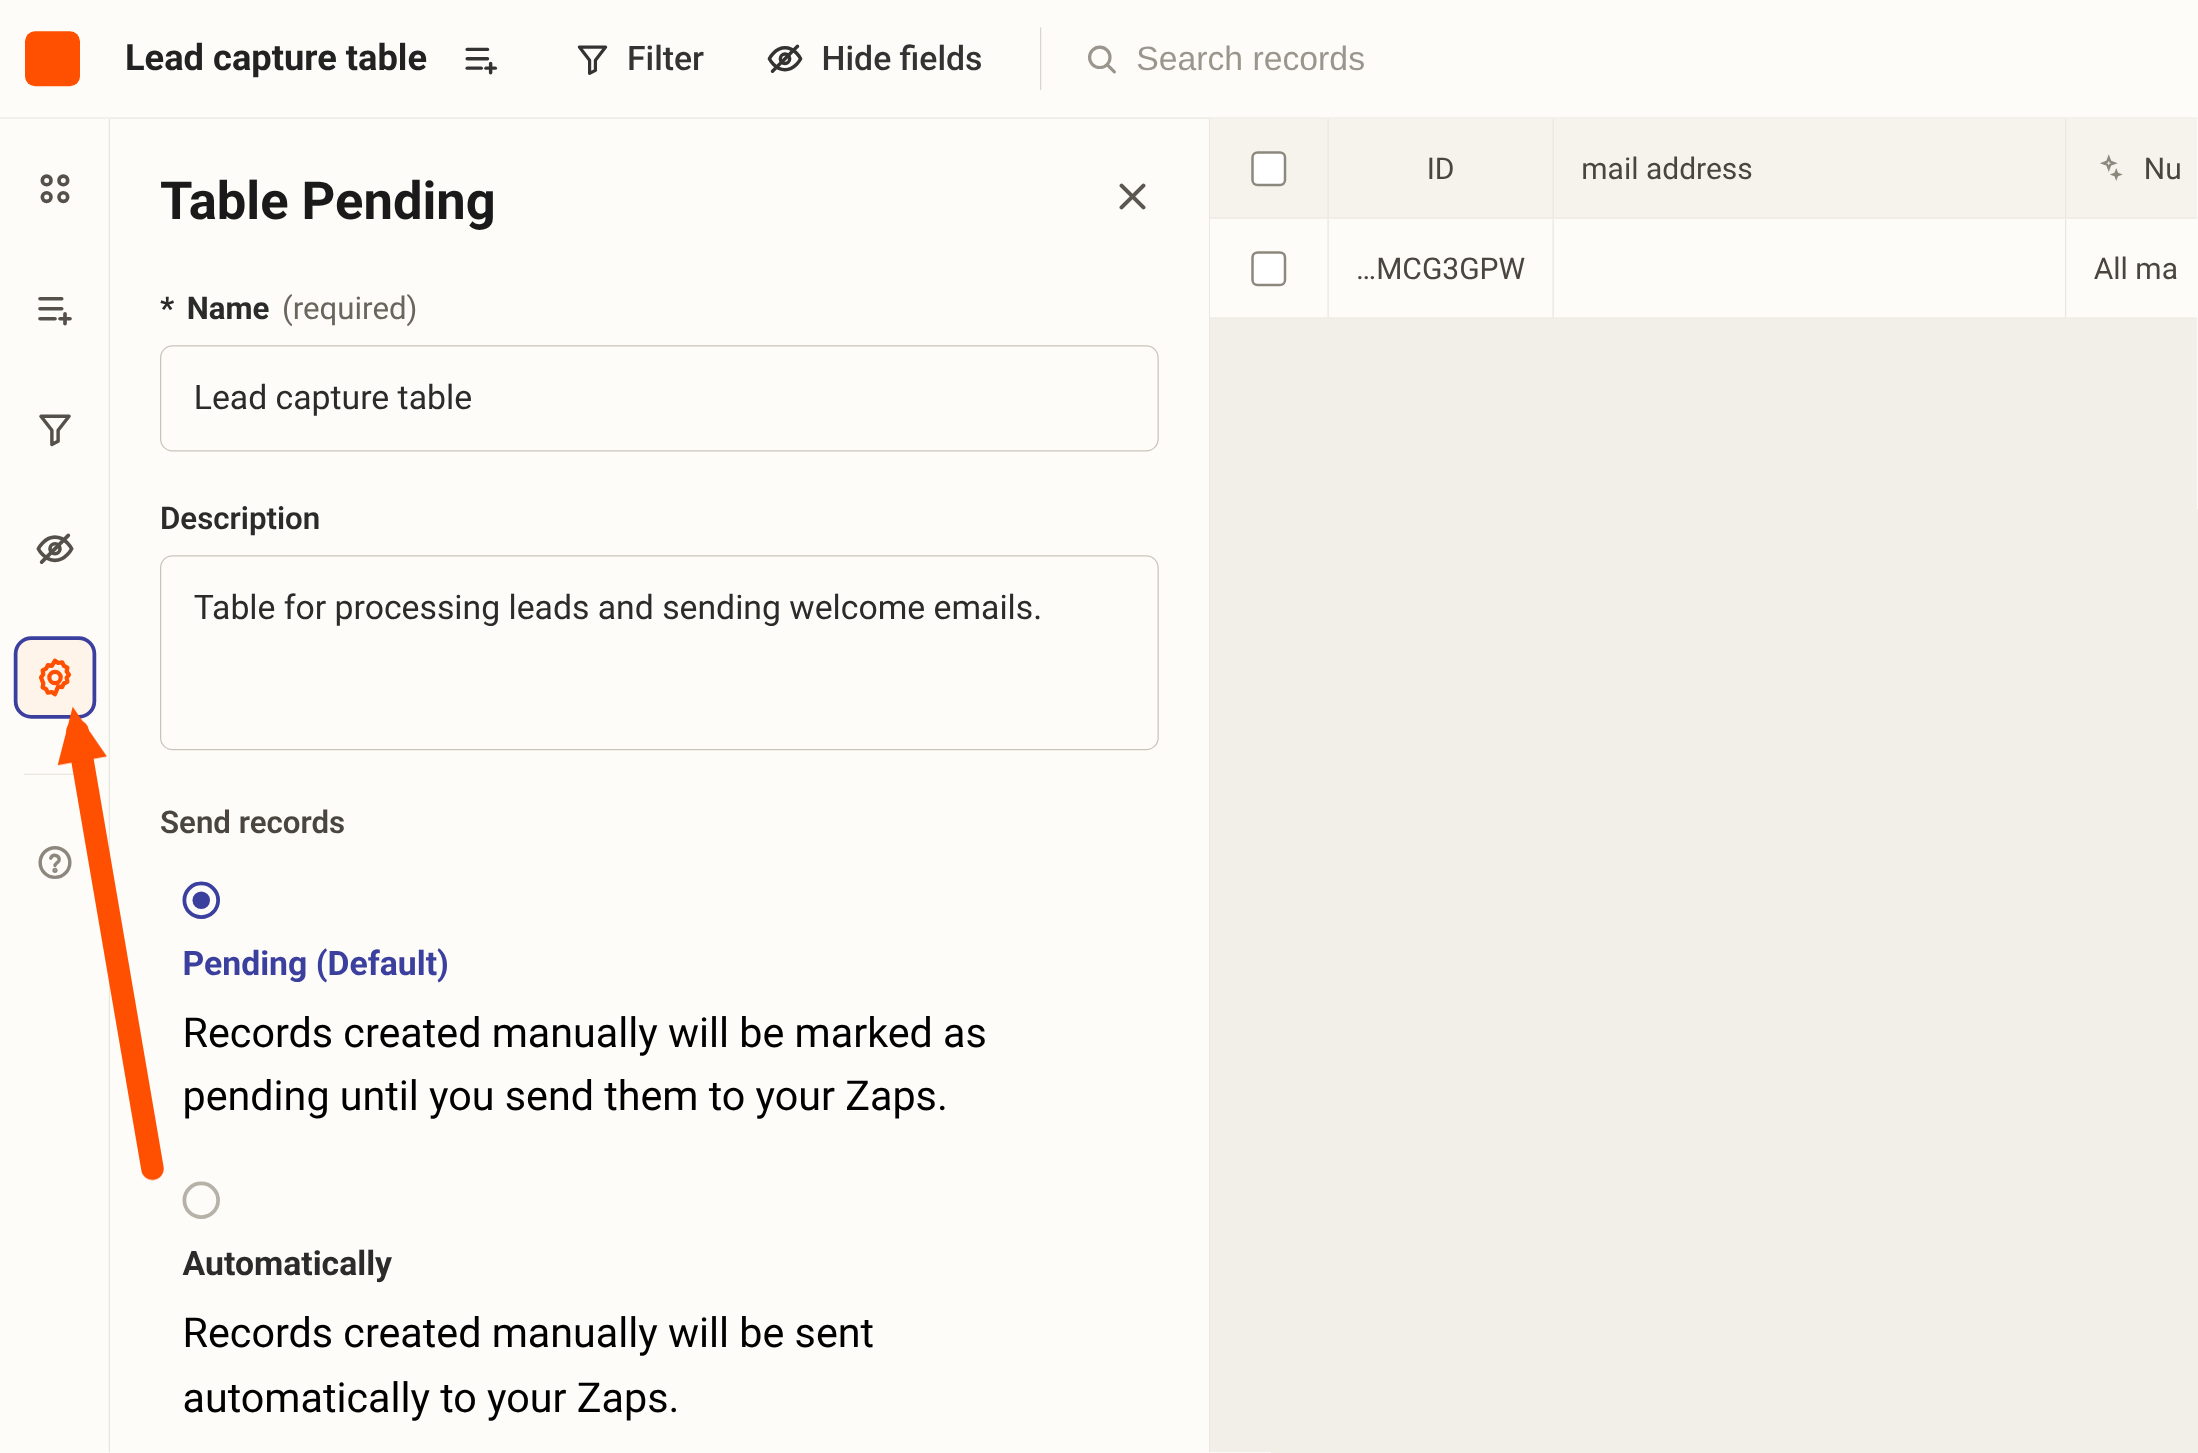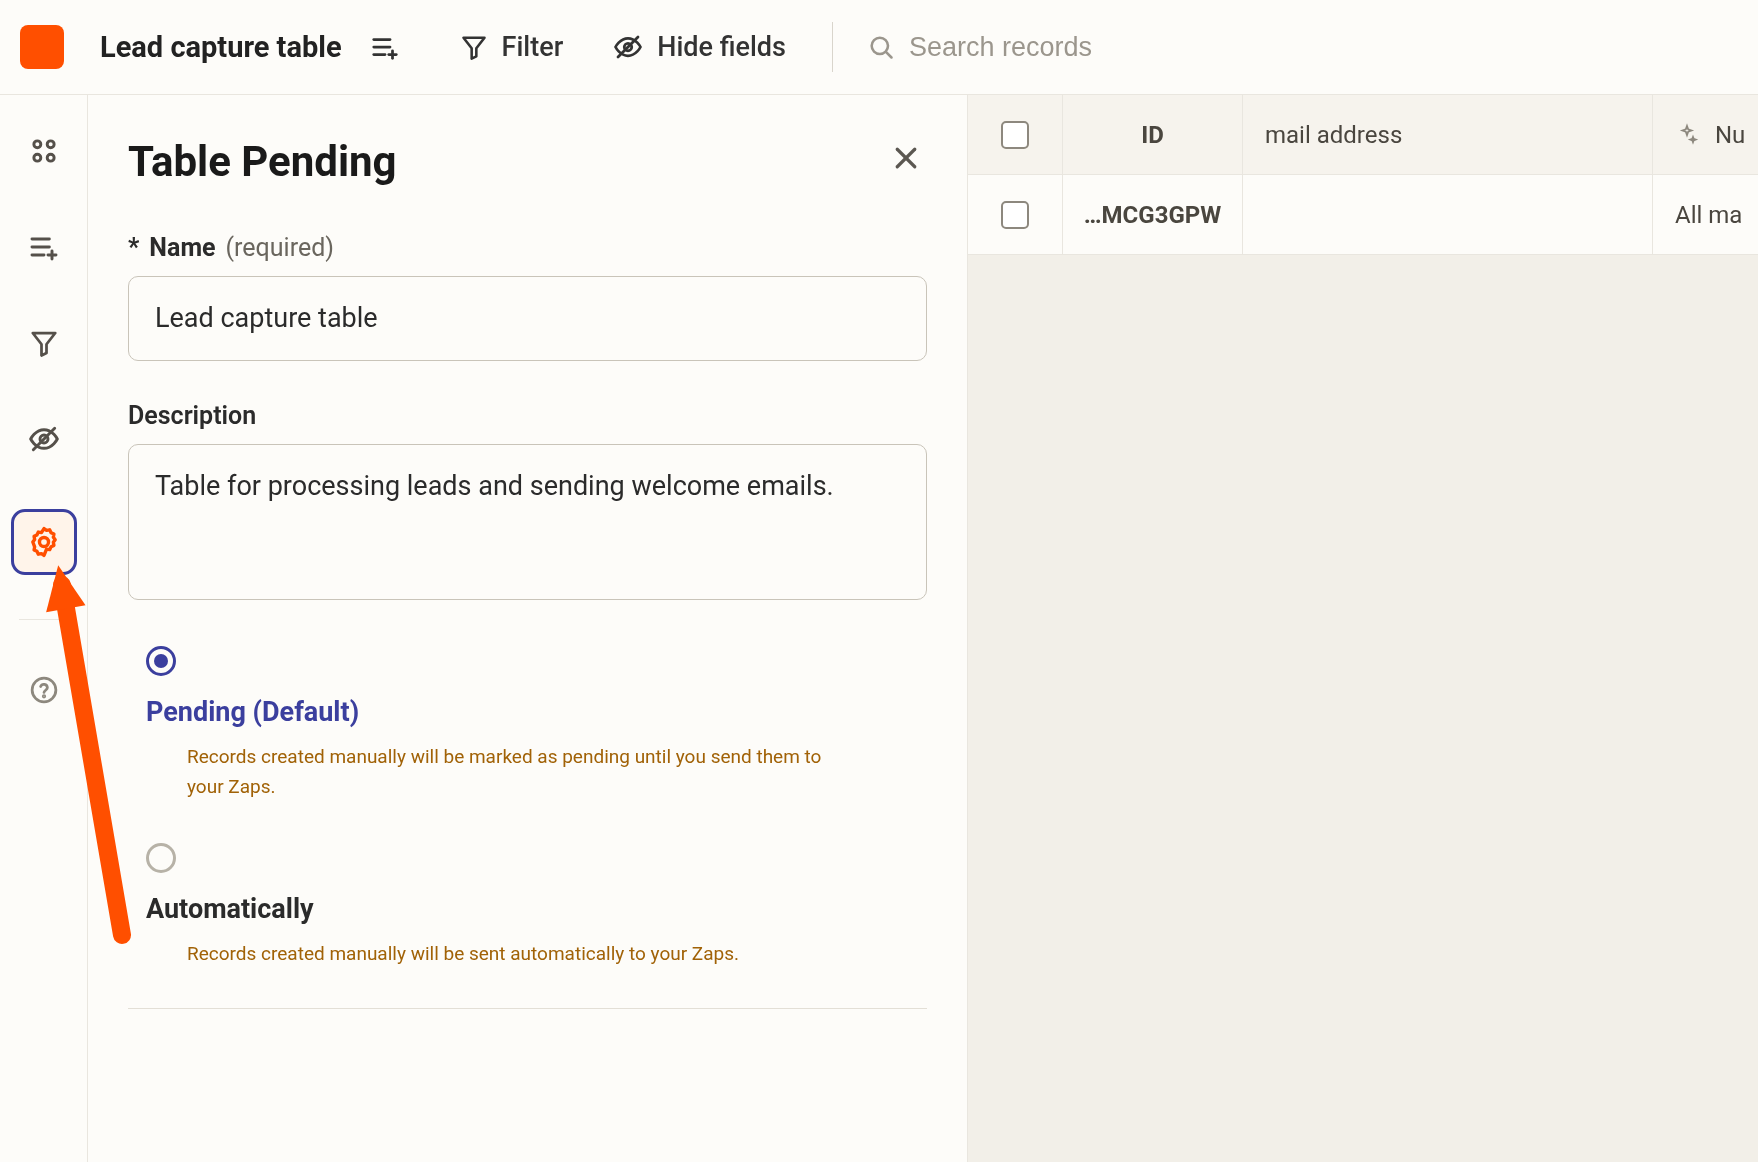--- a/index.html
+++ b/index.html
@@ -203,25 +203,24 @@
   }
   .radio-content { flex: 1; }
   .radio-title {
     font-size: 27px;
     font-weight: 700;
     color: #2b2b2b;
     margin-bottom: 14px;
   }
   .radio-title.selected { color: #3b3f9e; }
   .radio-desc {
-    font-size: 19px;
-    color: #a16207;
+    font-size: 33px;
+    color: #000000;
     line-height: 1.55;
     max-width: 660px;
-    margin-left: 41px;
   }
   .panel-divider {
     border: none;
     border-top: 1px solid #e3dfd6;
     margin-top: 10px;
   }
 
   
   .table-area {
     flex: 1;
@@ -247,21 +246,21 @@
     display: flex;
     align-items: center;
     border-right: 1px solid #e9e6df;
     padding: 0 22px;
     font-size: 24px;
     color: #4a463f;
     white-space: nowrap;
     overflow: hidden;
   }
   .cell.checkbox-cell { width: 95px; justify-content: center; }
-  .cell.id-cell { width: 180px; justify-content: center; font-weight: 700;}
+  .cell.id-cell { width: 180px; justify-content: center; font-weight: 400;}
   .cell.addr-cell { width: 410px; }
   .cell.nu-cell { flex: 1; border-right: none; gap: 16px; }
   .checkbox-box {
     width: 28px;
     height: 28px;
     border: 2px solid #8d887e;
     border-radius: 5px;
     background: #fff;
   }
 
@@ -414,20 +413,21 @@
       <input class="text-input" value="Lead capture table" style="">
     </div>
 
     <div class="field-row">
       <div class="field-label">
         <span>Description</span>
       </div>
       <textarea class="textarea-input" style="">Table for processing leads and sending welcome emails.</textarea>
     </div>
 
+    <div class="section-label">Send records</div>
 
     <div class="radio-option">
       <div class="radio-circle selected"></div>
       <div class="radio-content">
         <div class="radio-title selected">Pending (Default)</div>
         <div class="radio-desc">Records created manually will be marked as pending until you send them to your Zaps.</div>
       </div>
     </div>
 
     <div class="radio-option">

